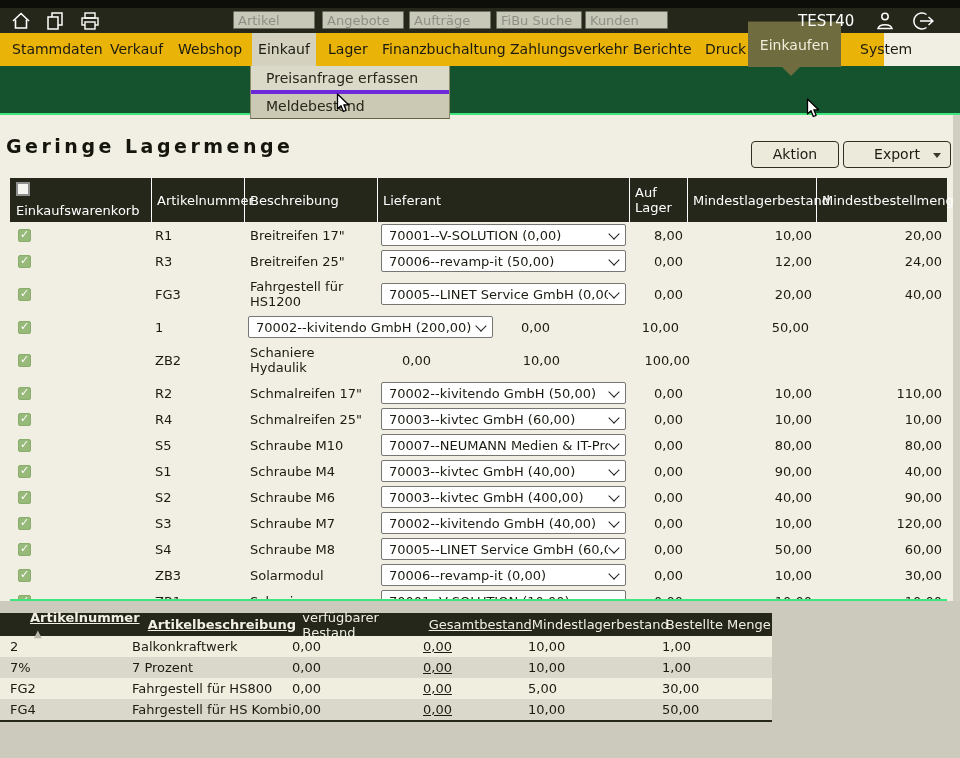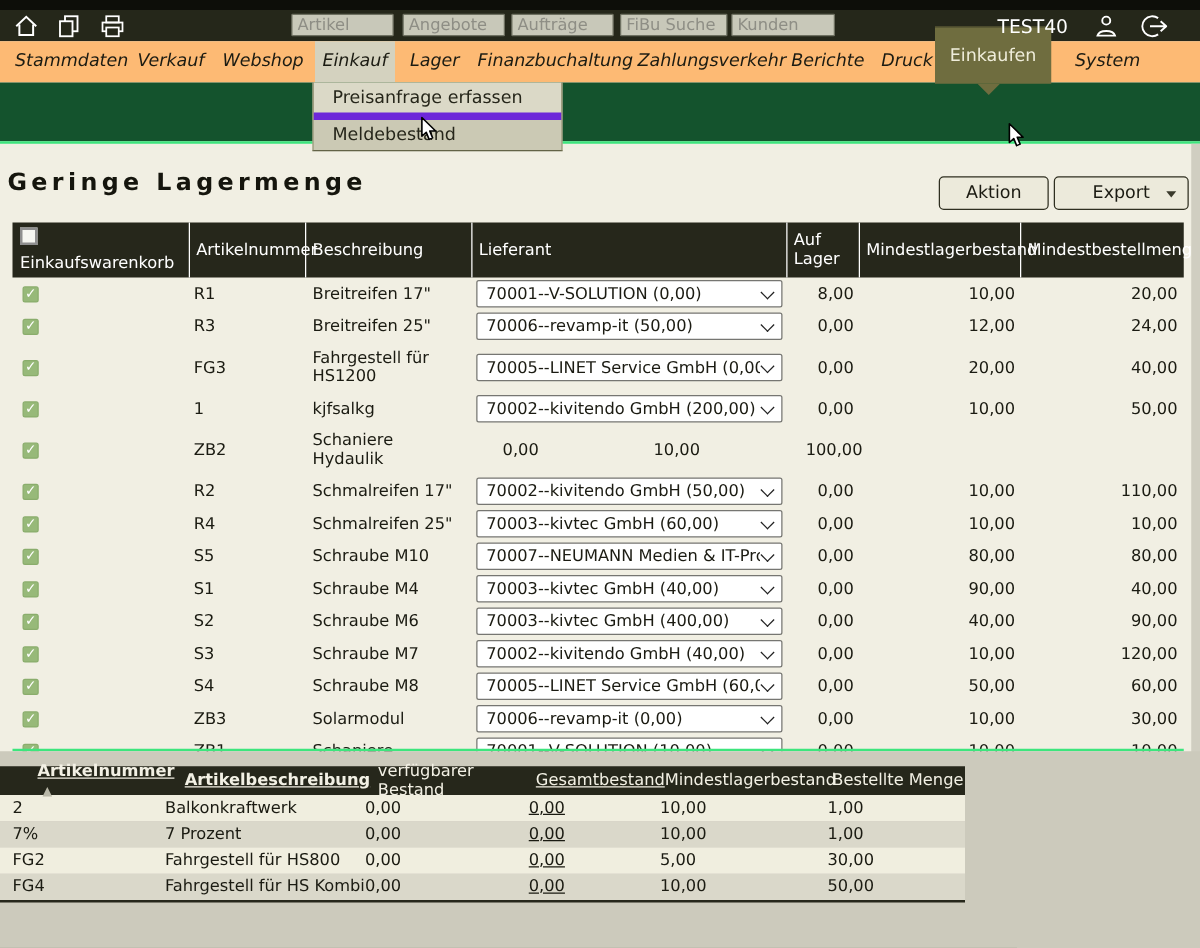--- a/index.html
+++ b/index.html
@@ -16,21 +16,21 @@
             box-sizing:border-box;font:13px "DejaVu Sans","Liberation Sans",sans-serif;
             color:#33332a;padding:0 4px;border-radius:1px;}
   .tb-input::placeholder{color:#8e8e85;opacity:1;}
   .in-artikel{left:233px;width:82px;} .in-angebote{left:322px;width:82px;}
   .in-auftraege{left:409px;width:82px;} .in-fibu{left:496px;width:86px;}
   .in-kunden{left:585px;width:83px;}
   .tb-user{position:absolute;left:798px;top:4px;color:#ffffff;font-size:15px;z-index:50;}
   .ic-person{left:874px;} .ic-logout{left:910px;width:30px;}
 
   
-  .menubar{position:absolute;left:0;top:33px;width:960px;height:33px;background:#fdba74;font-style:italic;}
+  .menubar{position:absolute;left:0;top:33px;width:884px;height:33px;background:#eab308;}
   .mi{position:absolute;top:0;height:33px;line-height:33px;font-size:14px;color:#1b1b12;cursor:default;}
   .mi-0{left:12px;} .mi-1{left:110px;} .mi-2{left:178px;}
   .mi-3{left:252px;width:64px;text-align:center;background:#d4d2bf;}
   .mi-4{left:328px;} .mi-5{left:382px;} .mi-6{left:510px;}
   .mi-7{left:633px;} .mi-8{left:705px;} .mi-9{left:860px;}
 
   
   .greenbar{position:absolute;left:0;top:66px;width:960px;height:47px;background:#14532d;}
   .greenline{position:absolute;left:0;top:113px;width:960px;height:2px;background:#3de57d;}
   .btn{position:absolute;background:#eceadb;border:1px solid #2f2f20;border-radius:4px;
@@ -45,21 +45,21 @@
            border-top:1px solid #45452a;color:#efedda;font-size:14px;display:flex;
            align-items:center;justify-content:center;z-index:30;box-sizing:border-box;}
   .tooltip::after{content:"";position:absolute;left:34px;top:45px;width:0;height:0;
                   border:9px solid transparent;border-top:9px solid #6f6d3f;border-bottom-width:0;}
 
   
   .dropdown{position:absolute;left:250px;top:66px;width:200px;background:#dbd9c7;
             border:1px solid #8a8a68;border-top:none;border-bottom:2px solid #6060440;
             border-bottom-color:#636347;box-sizing:border-box;z-index:20;}
   .dd-item{height:24px;line-height:24px;padding-left:15px;font-size:14px;color:#26261a;
-           border-bottom:6px solid #6d28d9;cursor:default;}
+           border-bottom:4px solid #6d28d9;cursor:default;}
   .dd-item:last-child{border-bottom:none;}
   .dd-item.hover{background:#cbc9b4;}
 
   
   .title{position:absolute;left:6px;top:135px;font-size:19px;font-weight:bold;
          letter-spacing:3.5px;color:#15150d;}
 
   
   .mtable{position:absolute;left:10px;top:178px;width:937px;font-size:13px;color:#1b1b12;}
   .mthead{display:flex;background:#26271b;color:#ffffff;height:44px;}
@@ -261,21 +261,20 @@
           <div class="mc c5 num">0,00</div>
           <div class="mc c6 num">20,00</div>
           <div class="mc c7 num">40,00</div>
         </div>
 
         <div class="mrow">
           <div class="mc c1">
             <span class="cb"></span>
           </div>
           <div class="mc c2">1</div>
-          <div class="mc c3">kjfsalkg</div>
           <div class="mc c4">
             <div class="sel">
               <span class="seltext">70002--kivitendo GmbH (200,00)</span>
               <span class="chev"></span>
             </div>
           </div>
           <div class="mc c5 num">0,00</div>
           <div class="mc c6 num">10,00</div>
           <div class="mc c7 num">50,00</div>
         </div>

